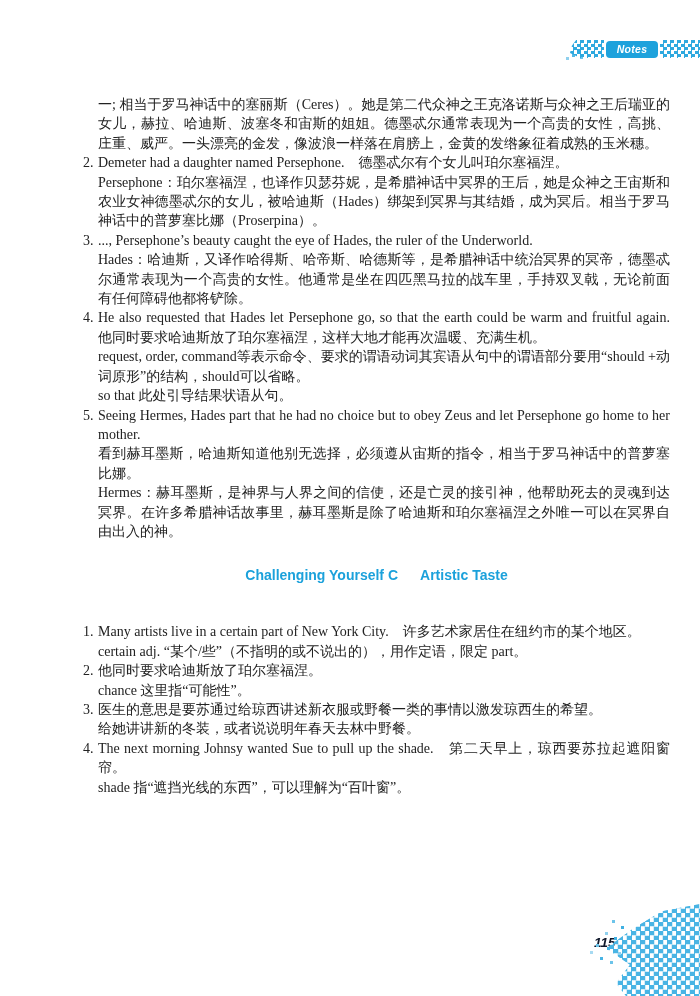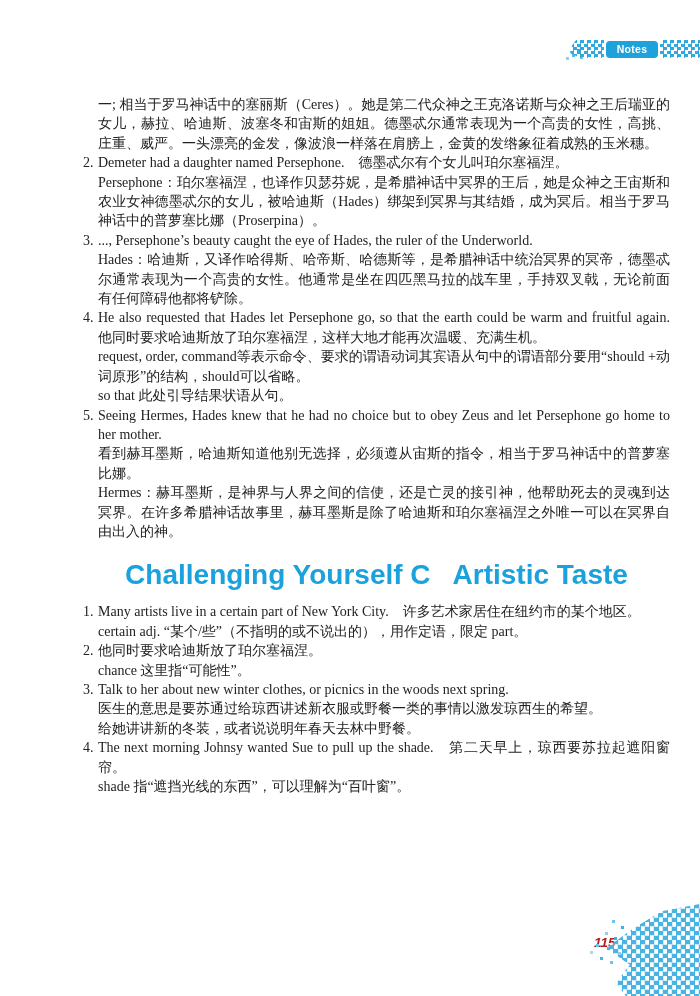--- a/index.html
+++ b/index.html
@@ -1,42 +1,42 @@
 <!DOCTYPE html>
 <html><head>
 <meta charset="utf-8">
 <style>
   html,body{margin:0;padding:0;}
   body{
     width:700px;height:996px;background:#ffffff;position:relative;overflow:hidden;
     font-family:"Liberation Serif","DejaVu Serif",serif;color:#222222;
   }
   
-  .notes-banner{position:absolute;top:40px;right:0;height:18px;display:flex;align-items:center;}
+  .notes-banner{position:absolute;top:40px;right:0;height:18px;display:flex;align-items:center;font-style:italic;}
   .checker{height:18px;background:repeating-conic-gradient(#2fa9df 0% 25%,transparent 0% 50%);background-size:7px 7px;}
   .checker-left{width:34px;clip-path:polygon(18% 0,100% 0,100% 100%,30% 100%,0 72%,6% 30%);}
   .checker-right{width:40px;}
   .banner-scatter{position:absolute;width:3px;height:3px;left:0;top:0;
     box-shadow:572px 54px #54b9e6,566px 57px #8fd0ee,577px 49px #2fa9df,580px 56px #6cc4ea;}
   .notes-pill{min-width:52px;height:17px;background:#1ea2dc;border-radius:4px;display:flex;align-items:center;justify-content:center;margin:0 2px;padding:0 6px;box-sizing:border-box;}
   .notes-pill span{font-family:"Liberation Sans","DejaVu Sans",sans-serif;font-weight:bold;font-size:10.5px;color:#ffffff;letter-spacing:.3px;}
 
   
   .content{position:absolute;left:83px;top:95px;width:587px;font-size:14px;line-height:19.4px;}
   .item{position:relative;padding-left:15px;text-align:justify;}
   .item .num{position:absolute;left:0;top:0;}
   .para{text-align:justify;}
 
   .heading{text-align:center;font-family:"Liberation Sans","DejaVu Sans",sans-serif;font-weight:bold;
-    font-size:28px;line-height:26px;color:#1ba1db;margin-top:21px;margin-bottom:14px;}
+    font-size:14px;line-height:26px;color:#1ba1db;margin-top:21px;margin-bottom:34px;}
   .hgap{display:inline-block;width:22px;}
 
   
   .page-number{position:absolute;left:594px;top:935px;font-family:"Liberation Sans","DejaVu Sans",sans-serif;
-    font-weight:bold;font-style:italic;font-size:13.5px;color:#b91c1c;}
+    font-weight:bold;font-style:italic;font-size:13.5px;color:#0f172a;}
 
   
   .corner-dots{position:absolute;right:0;bottom:0;width:100px;height:92px;
     background:
       repeating-conic-gradient(#49b4e4 0% 25%,transparent 0% 50%),
       repeating-conic-gradient(#a6daf2 0% 25%,transparent 0% 50%);
     background-size:9px 9px,9px 9px;background-position:0 0,4.5px 4.5px;
     clip-path:polygon(100% 0,62% 8%,34% 26%,6% 48%,30% 66%,16% 86%,26% 100%,100% 100%);}
   .corner-scatter{position:absolute;width:3px;height:3px;left:0;top:0;
     box-shadow:
@@ -91,21 +91,21 @@
           <div class="paras">
             <div class="para">He also requested that Hades let Persephone go, so that the earth could be warm and fruitful again.　他同时要求哈迪斯放了珀尔塞福涅，这样大地才能再次温暖、充满生机。</div>
             <div class="para">request, order, command等表示命令、要求的谓语动词其宾语从句中的谓语部分要用“should +动词原形”的结构，should可以省略。</div>
             <div class="para">so that 此处引导结果状语从句。</div>
           </div>
         </div>
 
         <div class="item">
           <span class="num">5.</span>
           <div class="paras">
-            <div class="para">Seeing Hermes, Hades knew that he had no choice but to obey Zeus and let Persephone go home to her mother.</div>
+            <div class="para">Seeing Hermes, Hades part that he had no choice but to obey Zeus and let Persephone go home to her mother.</div>
             <div class="para">看到赫耳墨斯，哈迪斯知道他别无选择，必须遵从宙斯的指令，相当于罗马神话中的普萝塞比娜。</div>
             <div class="para">Hermes：赫耳墨斯，是神界与人界之间的信使，还是亡灵的接引神，他帮助死去的灵魂到达冥界。在许多希腊神话故事里，赫耳墨斯是除了哈迪斯和珀尔塞福涅之外唯一可以在冥界自由出入的神。</div>
           </div>
         </div>
       </div>
 
     <div class="heading">
       <span>Challenging Yourself C</span><span class="hgap"></span><span>Artistic Taste</span>
     </div>
 
@@ -123,21 +123,20 @@
           <span class="num">2.</span>
           <div class="paras">
             <div class="para">他同时要求哈迪斯放了珀尔塞福涅。</div>
             <div class="para">chance 这里指“可能性”。</div>
           </div>
         </div>
 
         <div class="item">
           <span class="num">3.</span>
           <div class="paras">
-            <div class="para">Talk to her about new winter clothes, or picnics in the woods next spring.</div>
             <div class="para">医生的意思是要苏通过给琼西讲述新衣服或野餐一类的事情以激发琼西生的希望。</div>
             <div class="para">给她讲讲新的冬装，或者说说明年春天去林中野餐。</div>
           </div>
         </div>
 
         <div class="item">
           <span class="num">4.</span>
           <div class="paras">
             <div class="para">The next morning Johnsy wanted Sue to pull up the shade.　第二天早上，琼西要苏拉起遮阳窗帘。</div>
             <div class="para">shade 指“遮挡光线的东西”，可以理解为“百叶窗”。</div>

